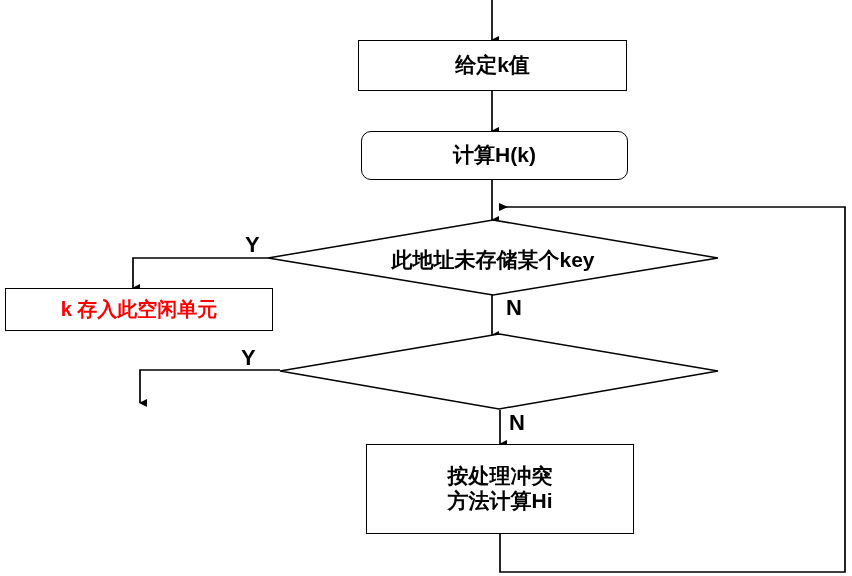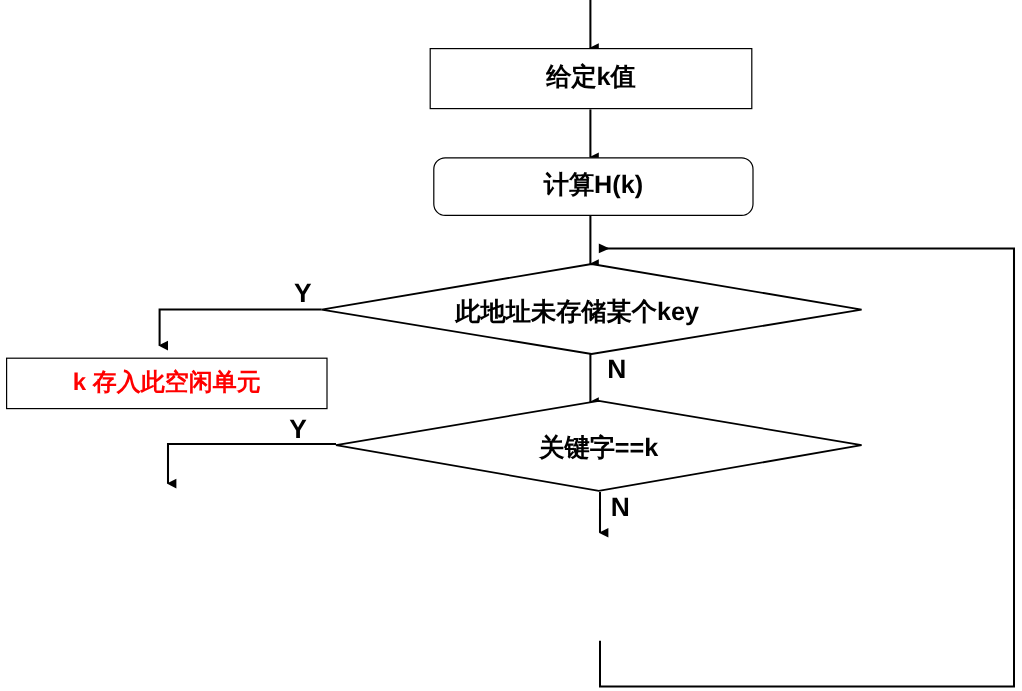--- a/index.html
+++ b/index.html
@@ -102,29 +102,32 @@
   </svg>
 
   <div class="node proc-box" style="left:358px; top:40px; width:269px; height:51px;">
     <span>给定k值</span>
   </div>
 
   <div class="node proc-box" style="left:361px; top:131px; width:267px; height:49px;border-radius:10px;">
     <span>计算H(k)</span>
   </div>
 
-  <div class="diamond-label" style="left:256px; top:246px; width:450px;">此地址未存储某个key</div>
+  <div class="diamond-label" style="left:268px; top:246px; width:450px;">此地址未存储某个key</div>
 
-  <div class="node proc-box red-text" style="left:5px; top:288px; width:268px; height:43px;margin-top:10px;">
+  <div class="node proc-box red-text" style="left:5px; top:288px; width:268px; height:43px;">
     <span>k 存入此空闲单元</span>
   </div>
 
-  <div class="diamond-label" style="left:280px; top:359px; width:438px;">关键字==k</div>
 
 
+  <div class="node proc-box" style="left:366px; top:444px; width:268px; height:90px; flex-direction:column;">
+    <span>按处理冲突</span>
+    <span>方法计算Hi</span>
+  </div>
 
   <div class="branch-label" style="left:245px; top:234px;">Y</div>
 
   <div class="branch-label" style="left:506px; top:297px;">N</div>
 
   <div class="branch-label" style="left:241px; top:347px;">Y</div>
 
   <div class="branch-label" style="left:509px; top:412px;">N</div>
 
 </div>

